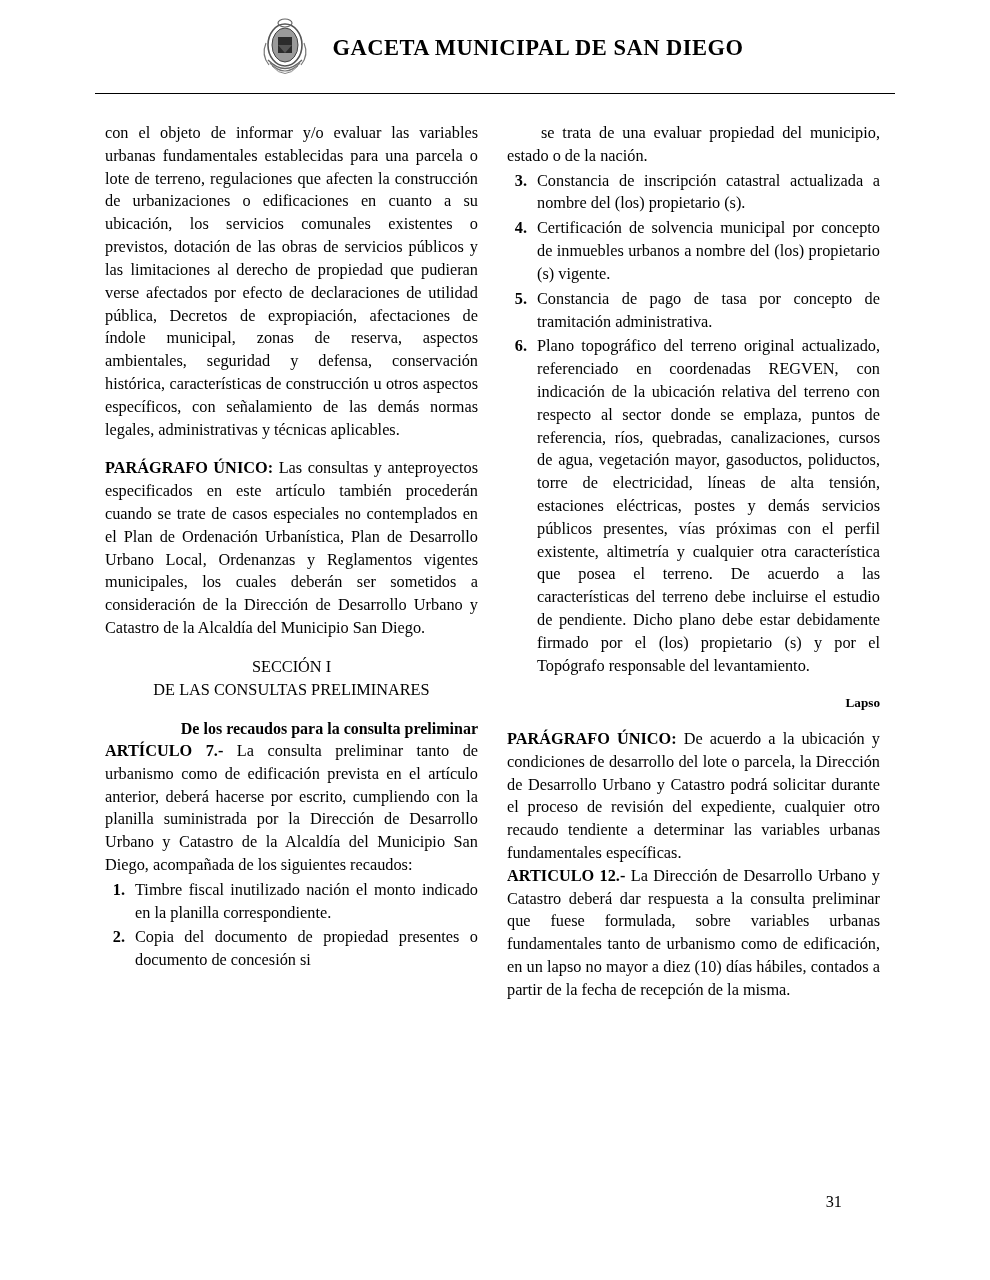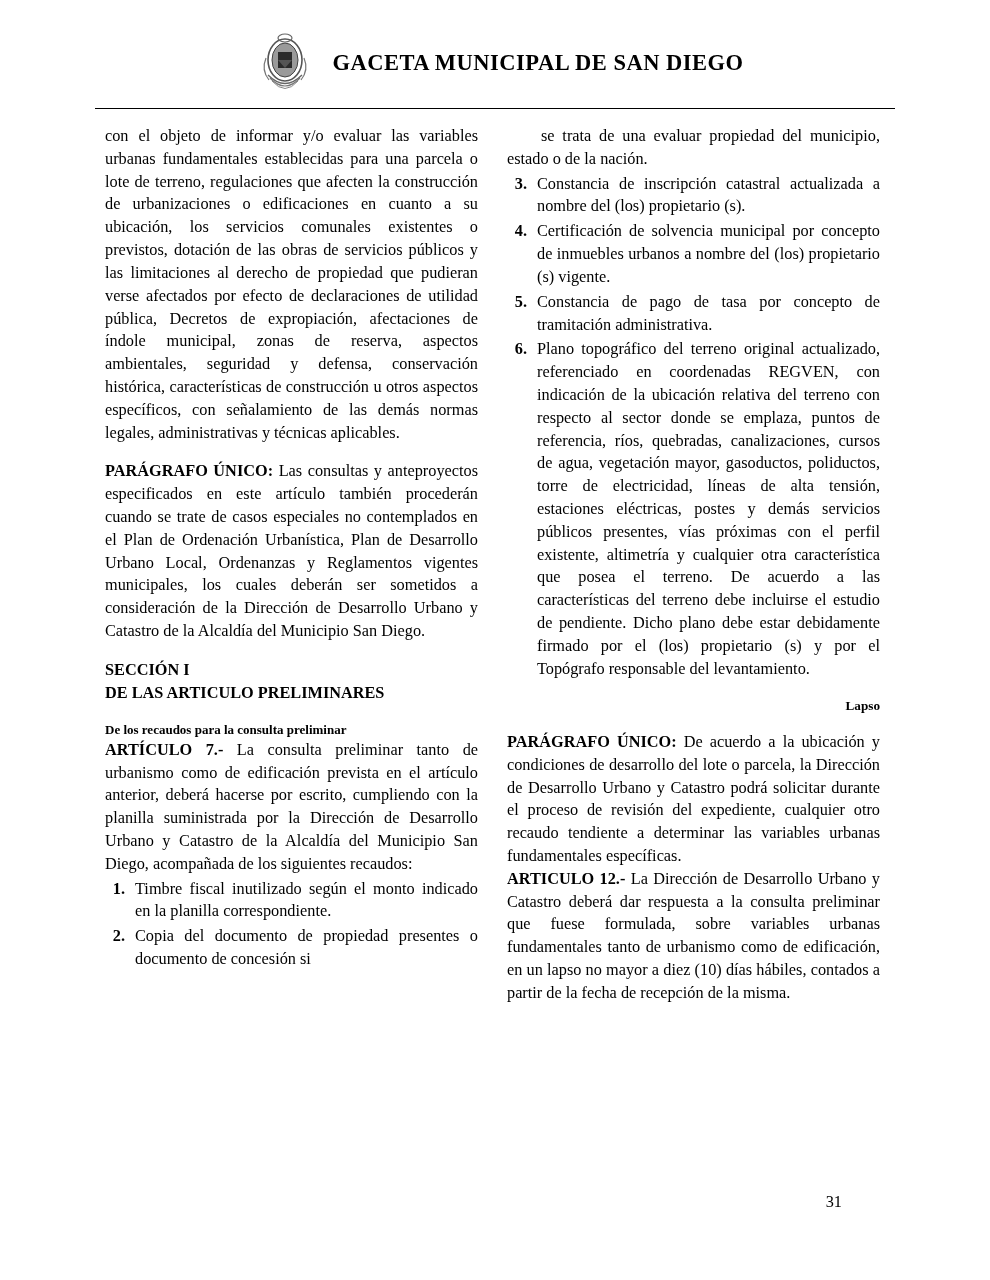--- a/index.html
+++ b/index.html
@@ -12,21 +12,21 @@
     height: 1280px;
     font-family: "Liberation Serif", serif;
     color: #000000;
     position: relative;
   }
   .page {
     width: 990px;
     height: 1280px;
     position: relative;
     box-sizing: border-box;
-    padding: 16px;
+    padding: 1px;
   }
   
   .masthead {
     display: flex;
     align-items: center;
     justify-content: center;
     padding-top: 14px;
     padding-left: 10px;
   }
   .crest {
@@ -44,21 +44,21 @@
   }
   .rule {
     width: 800px;
     margin: 12px auto 0 auto;
     border-bottom: 1.3px solid #000;
   }
   
   .columns {
     display: flex;
     width: 780px;
-    margin: 16px auto 0 auto;
+    margin: 28px auto 0 auto;
     column-gap: 29px;
   }
   .col {
     width: 373px;
     font-size: 16.3px;
     line-height: 1.40;
     text-align: justify;
     text-justify: inter-word;
     hyphens: none;
   }
@@ -68,29 +68,29 @@
   p + p {
     margin-top: 0px;
   }
   .sp {
     margin-top: 16px;
   }
   .bold {
     font-weight: bold;
   }
   .heading-section {
-    text-align: left;
-    font-weight: bold;
+    text-align: center;
+    font-weight: normal;
     font-size: 16.3px;
     line-height: 1.40;
   }
   .small-bold-center {
-    text-align: left;
-    font-weight: bold;
-    font-size: 13px;
+    text-align: right;
+    font-weight: bold;
+    font-size: 16px;
     line-height: 1.4;
   }
   .right-bold-small {
     text-align: right;
     font-weight: bold;
     font-size: 13.2px;
     line-height: 1.4;
   }
   
   ol.numlist {
@@ -151,30 +151,30 @@
 
   <div class="columns">
 
     <div class="col">
 
       <p>con el objeto de informar y/o evaluar las variables urbanas fundamentales establecidas para una parcela o lote de terreno, regulaciones que afecten la construcción de urbanizaciones o edificaciones en cuanto a su ubicación, los servicios comunales existentes o previstos, dotación de las obras de servicios públicos y las limitaciones al derecho de propiedad que pudieran verse afectados por efecto de declaraciones de utilidad pública, Decretos de expropiación, afectaciones de índole municipal, zonas de reserva, aspectos ambientales, seguridad y defensa, conservación histórica, características de construcción u otros aspectos específicos, con señalamiento de las demás normas legales, administrativas y técnicas aplicables.</p>
 
       <p class="sp"><span class="bold">PARÁGRAFO ÚNICO:</span><span> Las consultas y anteproyectos especificados en este artículo también procederán cuando se trate de casos especiales no contemplados en el Plan de Ordenación Urbanística, Plan de Desarrollo Urbano Local, Ordenanzas y Reglamentos vigentes municipales, los cuales deberán ser sometidos a consideración de la Dirección de Desarrollo Urbano y Catastro de la Alcaldía del Municipio San Diego.</span></p>
 
       <p class="sp heading-section">SECCIÓN I</p>
-      <p class="heading-section">DE LAS ARTICULO PRELIMINARES</p>
+      <p class="heading-section">DE LAS CONSULTAS PRELIMINARES</p>
 
       <p class="sp small-bold-center">De los recaudos para la consulta preliminar</p>
 
       <p><span class="bold">ARTÍCULO  7.-</span><span> La consulta preliminar tanto de urbanismo como de edificación prevista en el artículo anterior, deberá hacerse por escrito, cumpliendo con la planilla suministrada por la Dirección de Desarrollo Urbano y Catastro de la Alcaldía del Municipio San Diego, acompañada de los siguientes recaudos:</span></p>
 
       <ol class="numlist listblock">
         <li>
           <span class="num">1.</span>
-          <span class="txt">Timbre fiscal inutilizado según el monto indicado en la planilla correspondiente.</span>
+          <span class="txt">Timbre fiscal inutilizado nación el monto indicado en la planilla correspondiente.</span>
         </li>
         <li>
           <span class="num">2.</span>
           <span class="txt">Copia del documento de propiedad presentes o documento de concesión si</span>
         </li>
       </ol>
     </div>
 
     <div class="col">
 

